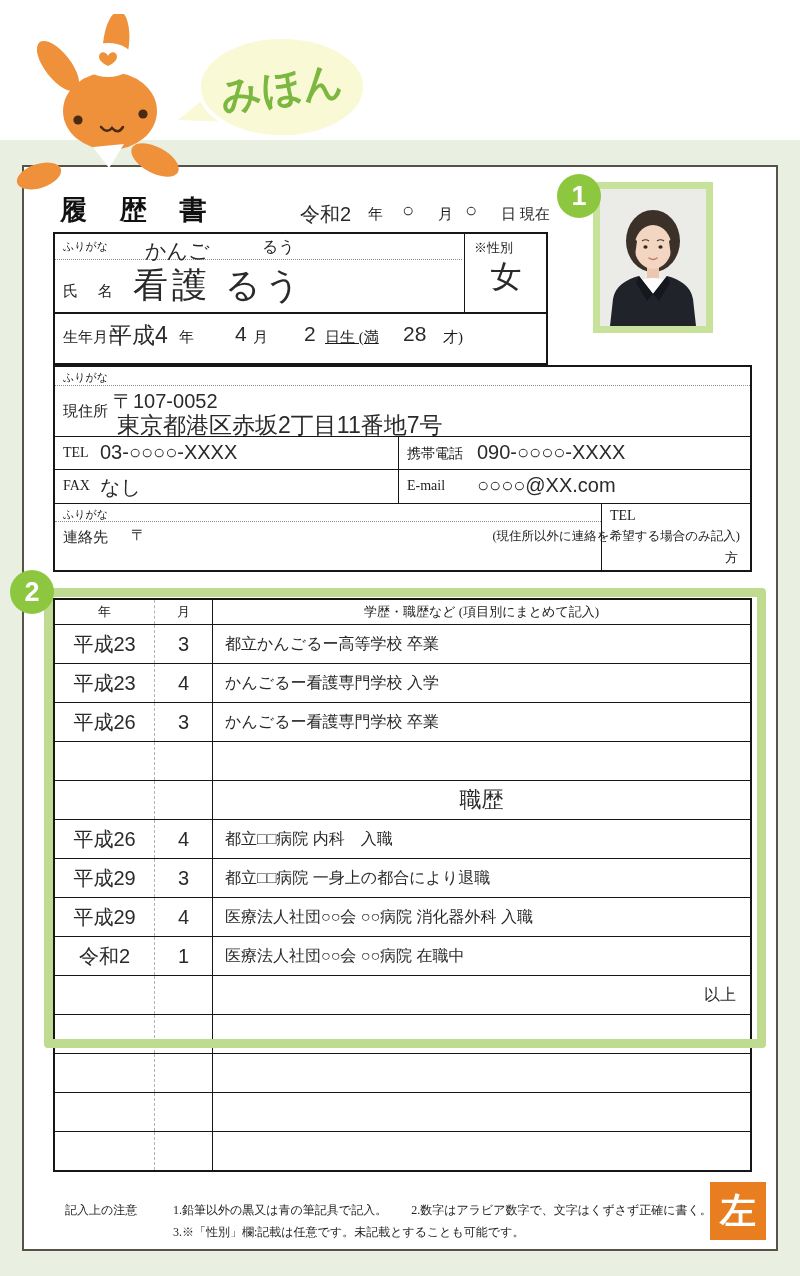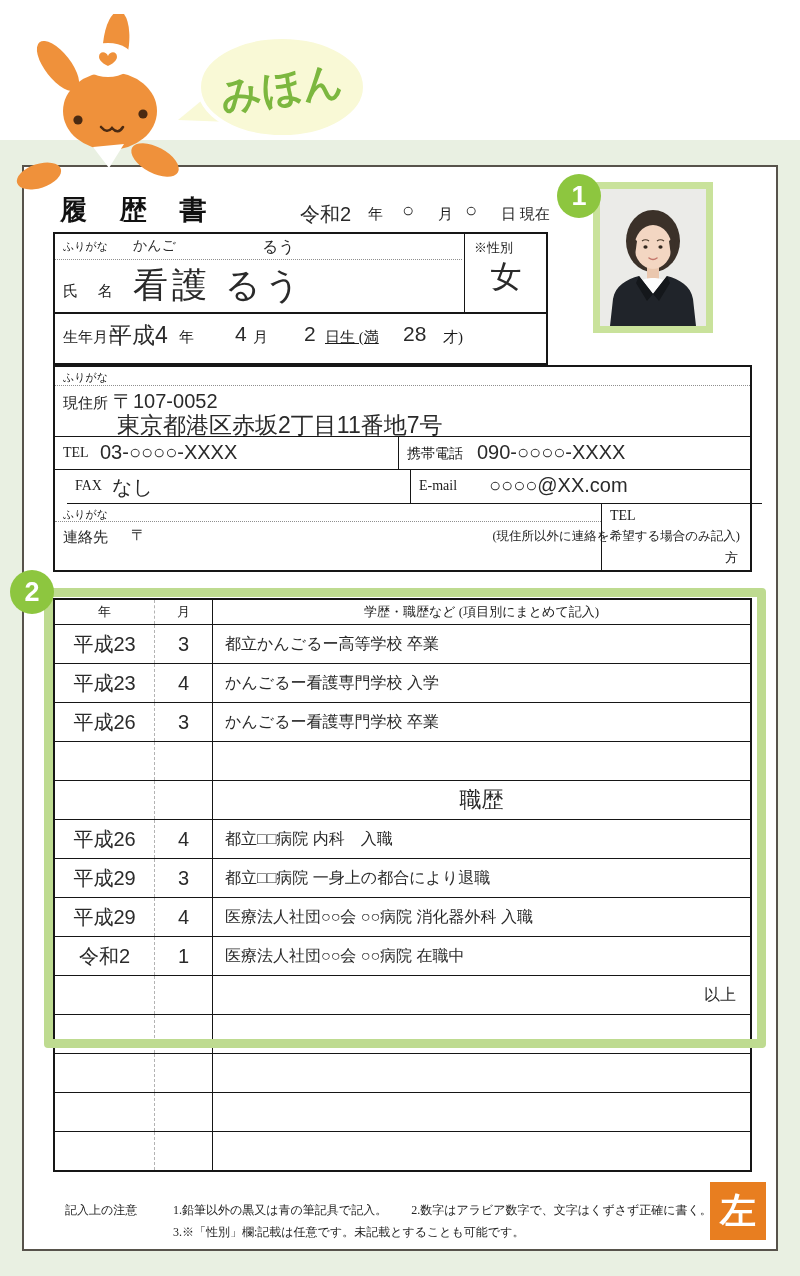--- a/index.html
+++ b/index.html
@@ -36,47 +36,47 @@
   .lbl{font-size:15px;color:#1c1c1c;}
   .lbl-s{font-size:11px;color:#1c1c1c;}
   
   .name-tbl{left:53px;top:232px;width:495px;height:133px;}
   .furi-row{position:absolute;left:0;top:0;width:407px;height:25px;border-bottom:1px dotted #8f8f8f;}
   .gender-col{position:absolute;left:409px;top:0;width:82px;height:78px;
               border-left:1.5px solid #161616;}
   .row-sep{position:absolute;left:0;top:78px;width:100%;border-top:2px solid #161616;}
   .birth-row{position:absolute;left:0;top:80px;width:100%;height:32px;}
   .nm-furi-lab{position:absolute;left:8px;top:5px;}
-  .nm-furi-a{position:absolute;left:78px;top:3px;font-size:14px;}
+  .nm-furi-a{position:absolute;left:90px;top:3px;font-size:21px;}
   .nm-furi-b{position:absolute;left:207px;top:3px;font-size:16px;}
   .nm-lab{position:absolute;left:8px;top:48px;letter-spacing:8px;}
   .nm-val{position:absolute;left:78px;top:28px;font-size:35px;letter-spacing:4px;}
   .gd-lab{position:absolute;left:9px;top:5px;font-size:13px;}
   .gd-val{position:absolute;left:0;top:22px;width:100%;text-align:center;font-size:31px;}
   .bi-lab{position:absolute;left:8px;top:14px;}
   .bi-era{position:absolute;left:54px;top:6px;font-size:23px;}
   .bi-y{position:absolute;left:124px;top:14px;}
   .bi-m1{position:absolute;left:180px;top:8px;font-size:21px;}
   .bi-mlab{position:absolute;left:198px;top:14px;}
   .bi-d1{position:absolute;left:249px;top:8px;font-size:21px;}
   .bi-dlab{position:absolute;left:270px;top:14px;text-decoration:underline;}
   .bi-age{position:absolute;left:348px;top:8px;font-size:21px;}
   .bi-alab{position:absolute;left:388px;top:14px;}
   
   .addr-tbl{left:53px;top:365px;width:699px;height:207px;}
   .ad-furi{position:absolute;left:0;top:0;width:100%;height:19px;border-bottom:1px dotted #8f8f8f;box-sizing:border-box;}
   .ad-cur{position:absolute;left:0;top:19px;width:100%;height:51px;border-bottom:1.5px solid #161616;box-sizing:border-box;}
   .ad-tel{position:absolute;left:0;top:70px;width:100%;height:33px;border-bottom:1.5px solid #161616;box-sizing:border-box;}
-  .ad-fax{position:absolute;left:12px;top:103px;width:100%;height:34px;border-bottom:1.5px solid #161616;box-sizing:border-box;padding-left:17px;}
+  .ad-fax{position:absolute;left:0;top:103px;width:100%;height:34px;border-bottom:1.5px solid #161616;box-sizing:border-box;padding-left:17px;}
   .ad-contact{position:absolute;left:0;top:137px;width:100%;height:66px;}
   .split-l{position:absolute;left:0;top:0;width:344px;height:100%;border-right:1.5px solid #161616;box-sizing:border-box;}
   .split-r{position:absolute;left:344px;top:0;right:0;height:100%;}
   .ad-furi-lab{position:absolute;left:8px;top:3px;}
   .ad-furi-val{position:absolute;left:62px;top:1px;font-size:15px;}
-  .cur-lab{position:absolute;left:8px;top:8px;}
+  .cur-lab{position:absolute;left:8px;top:16px;}
   .cur-zip{position:absolute;left:58px;top:2px;font-size:20px;}
   .cur-addr{position:absolute;left:62px;top:24px;font-size:23px;}
   .fld-lab{position:absolute;left:8px;top:8px;font-size:14px;}
   .fld-val{position:absolute;left:45px;top:4px;font-size:20px;}
   .fld-lab2{position:absolute;left:8px;top:8px;font-size:14px;}
   .fld-val2{position:absolute;left:78px;top:4px;font-size:20px;}
   .ct-furi{position:absolute;left:0;top:0;width:546px;height:18px;border-bottom:1px dotted #8f8f8f;box-sizing:border-box;}
   .ct-telcol{position:absolute;left:546px;top:0;right:0;height:100%;border-left:1.5px solid #161616;box-sizing:border-box;}
   .ct-lab{position:absolute;left:8px;top:24px;}
   .ct-zip{position:absolute;left:76px;top:22px;}

